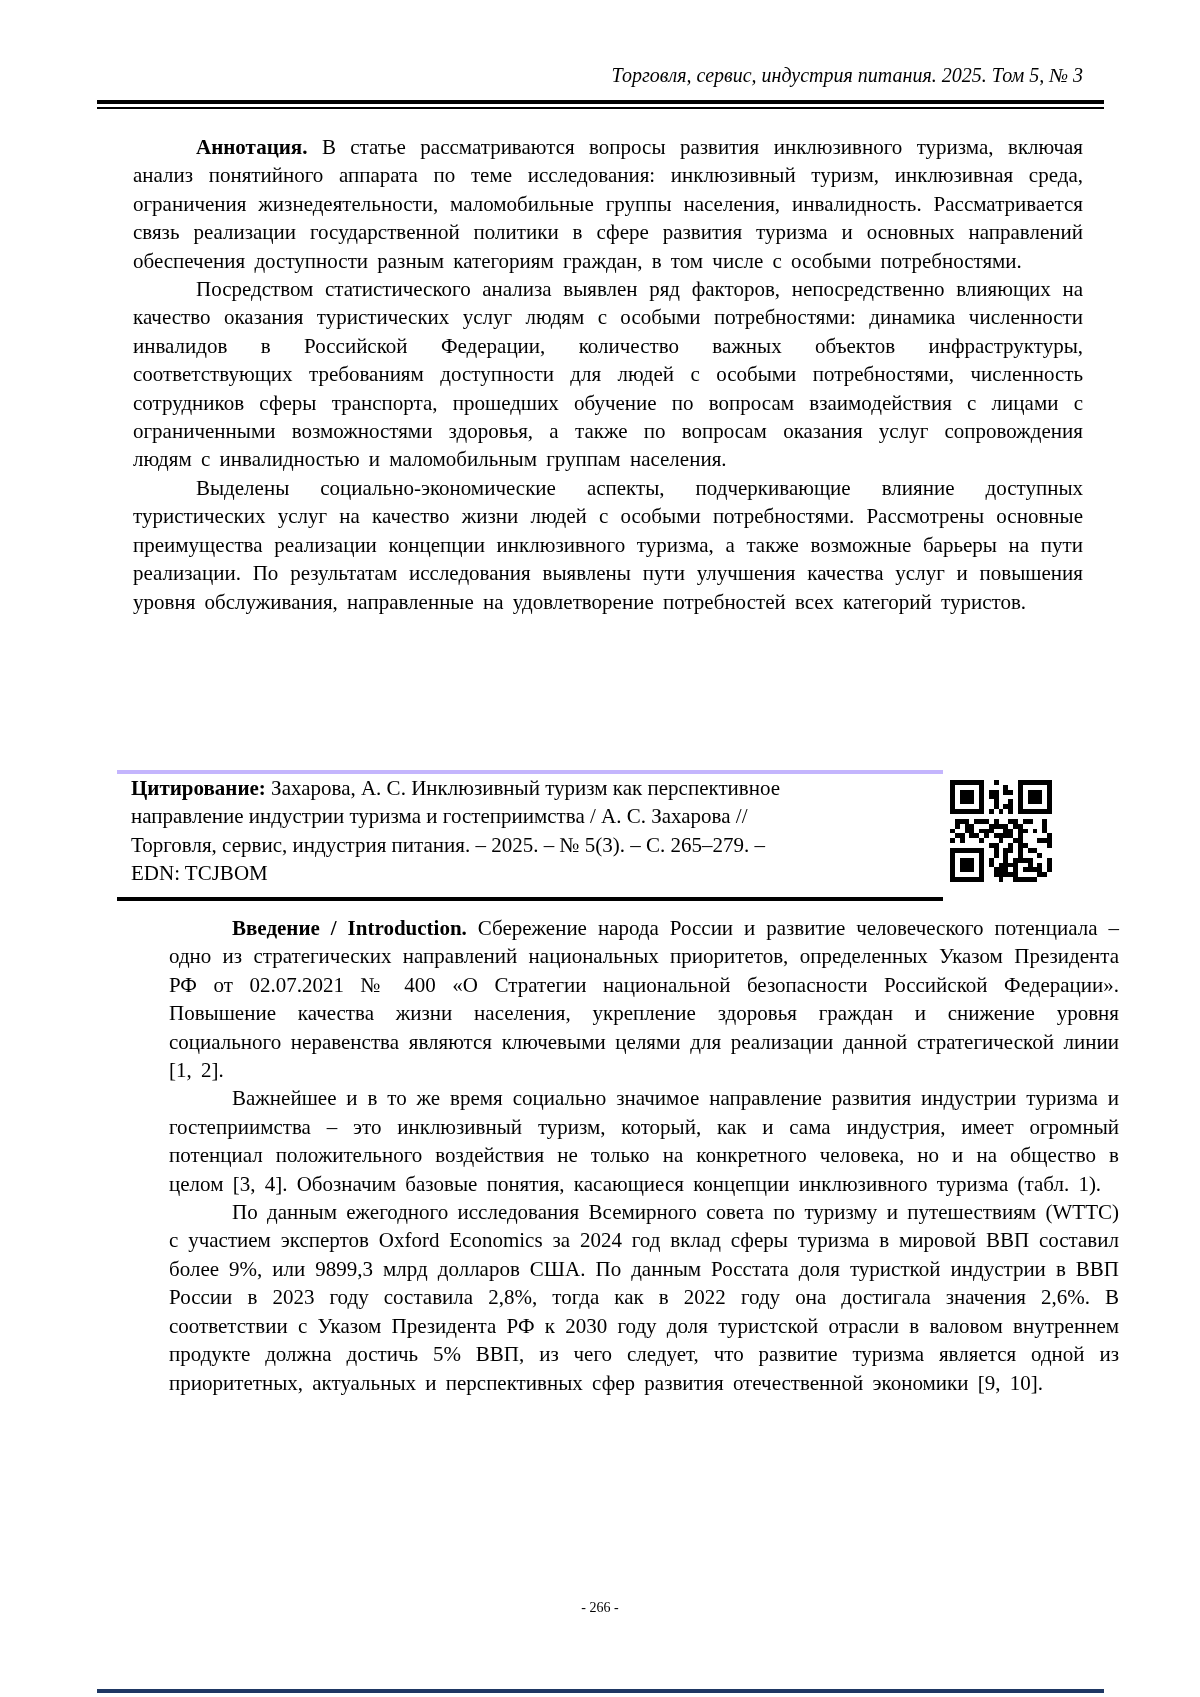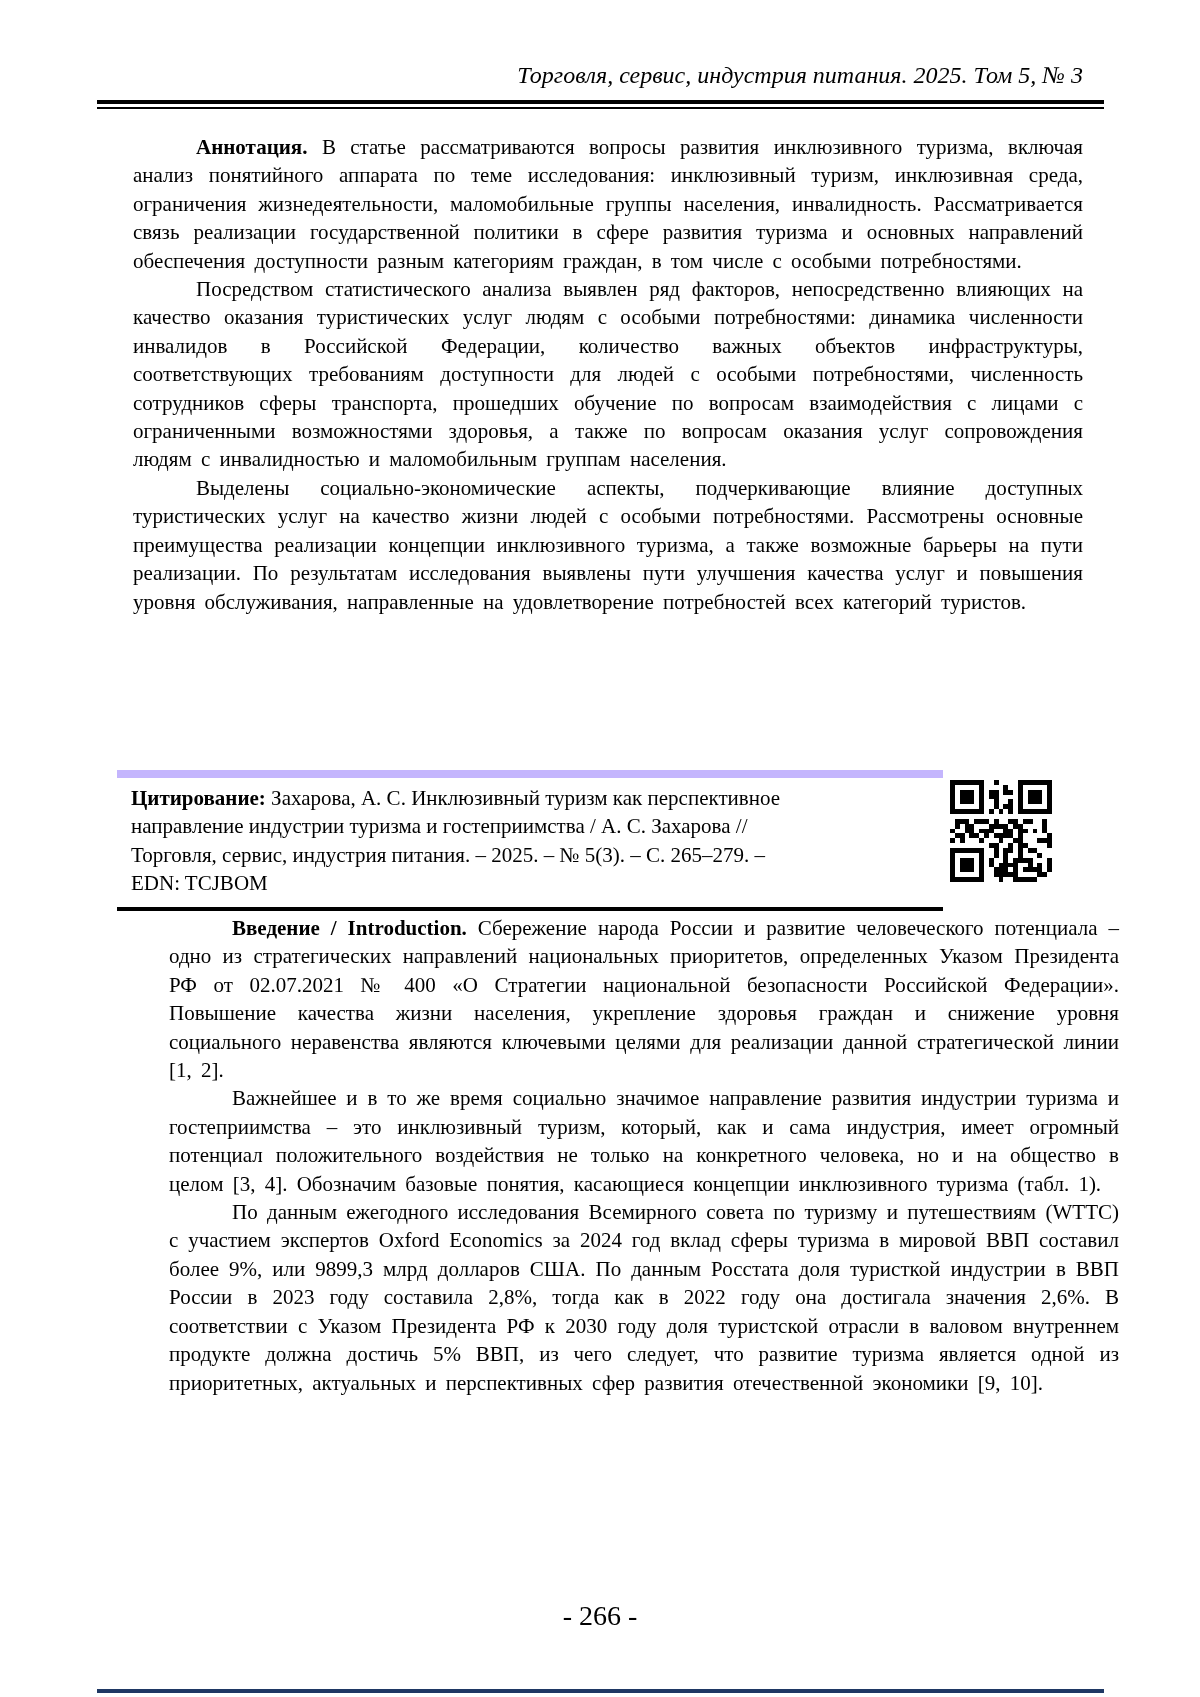--- a/index.html
+++ b/index.html
@@ -7,50 +7,50 @@
     position:relative;
     width:1200px; height:1697px;
     margin:0 auto;
     background:#ffffff;
     color:#000;
     font-family:"Liberation Serif","DejaVu Serif",serif;
     overflow:hidden;
   }
   .hdr {
     position:absolute; top:62px; left:133px; width:950px;
-    text-align:right; font-style:italic; font-size:24px; line-height:26px;
+    text-align:right; font-style:italic; font-size:20px; line-height:26px;
   }
   .hdr-rule {
     position:absolute; top:100px; left:97px; width:1007px;
     height:3px; border-top:4px solid #000; border-bottom:2px solid #000;
   }
   .textblock { position:absolute; left:133px; width:950px; }
   .textblock p {
     margin:0; text-align:justify; text-indent:63px;
     font-size:21px; line-height:28.4px; word-spacing:4px;
   }
   .abstract { top:133px; }
   .intro    { top:914px;margin-left:36px; }
   b.lead { font-weight:bold; }
   .cite-box {
     position:absolute; top:770px; left:117px; width:826px;
-    border-top:8px solid #c4b5fd; border-bottom:4px solid #000;
-    padding:6px 8px 9px 14px; box-sizing:border-box;
+    border-top:4px solid #c4b5fd; border-bottom:4px solid #000;
+    padding:0 8px 9px 14px; box-sizing:border-box;
   }
   .cite-box p {
     margin:0; font-size:21px; line-height:28.4px; text-align:left; text-indent:0;
   }
   .cite-rest { white-space:pre-line; }
   .qr {
     position:absolute; top:780px; left:950px; width:102px; height:102px;
   }
   .qr svg { width:102px; height:102px; display:block; }
   .pageno {
     position:absolute; top:1600px; left:0; width:1200px;
-    text-align:center; font-size:28px;
+    text-align:center; font-size:14px;
   }
   .footer-bar {
     position:absolute; top:1689px; left:97px; width:1007px; height:4px;
   }
 </style>
 </head>
 <body>
 
 <div class="page">
 

